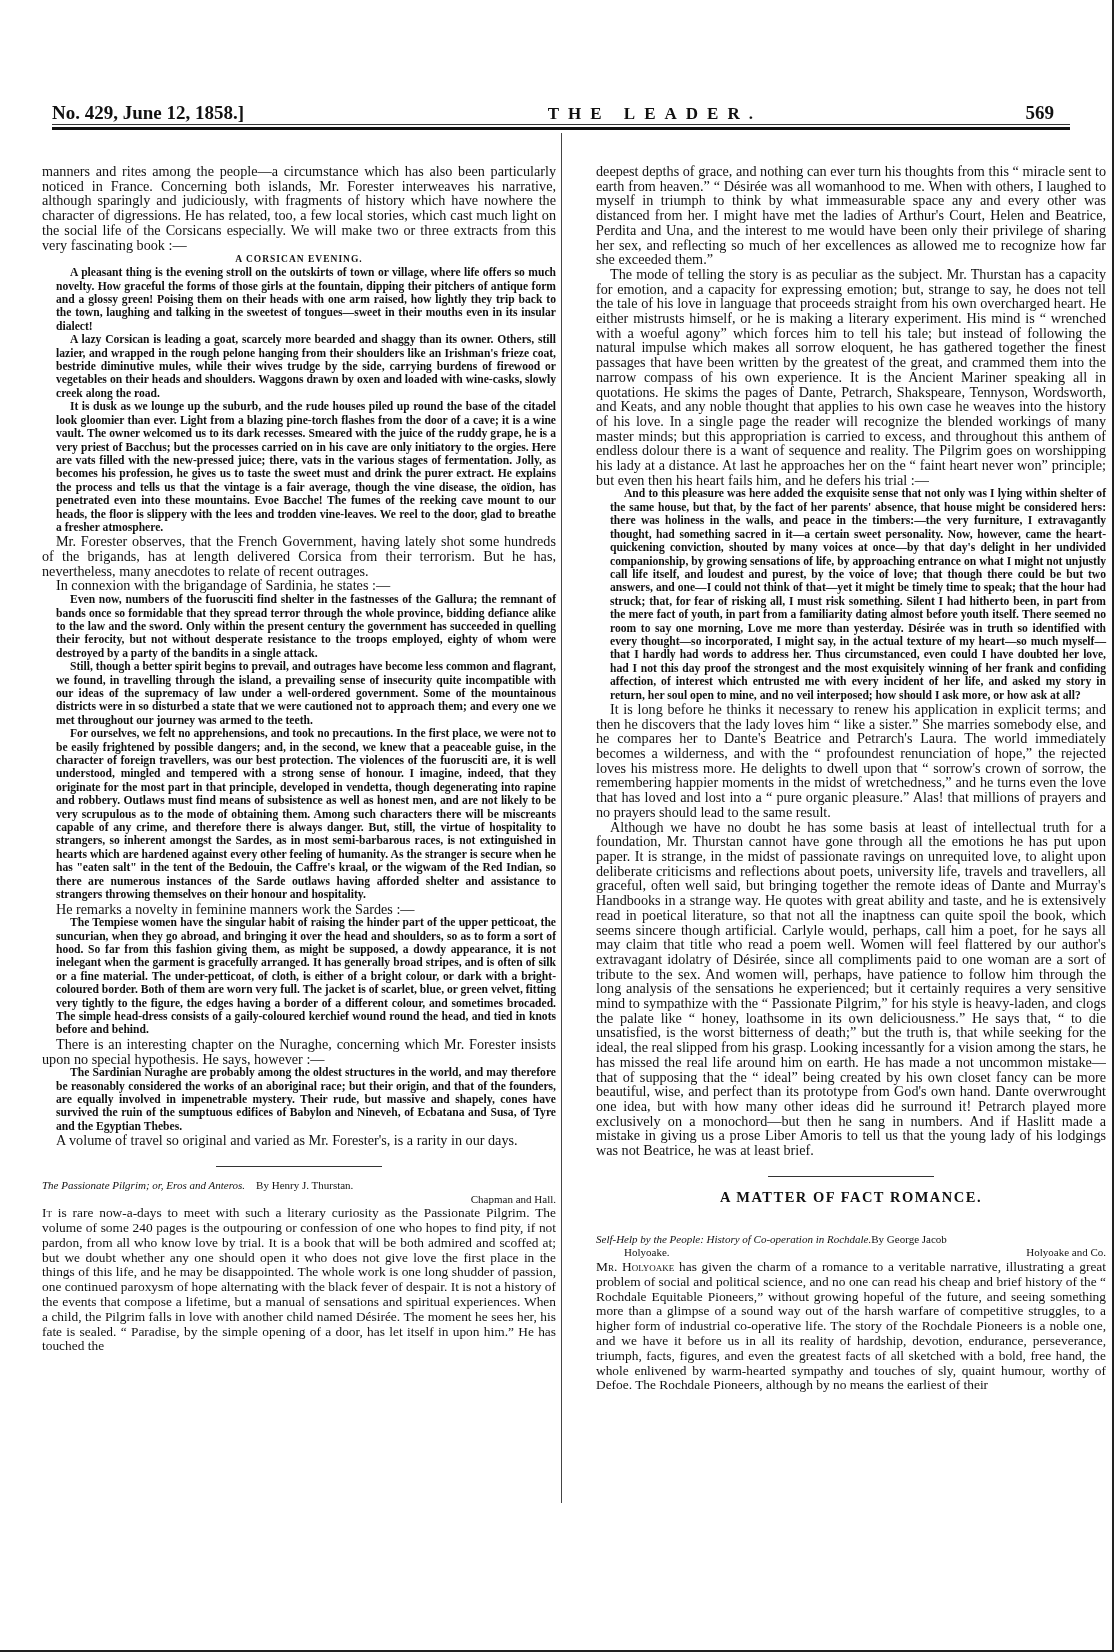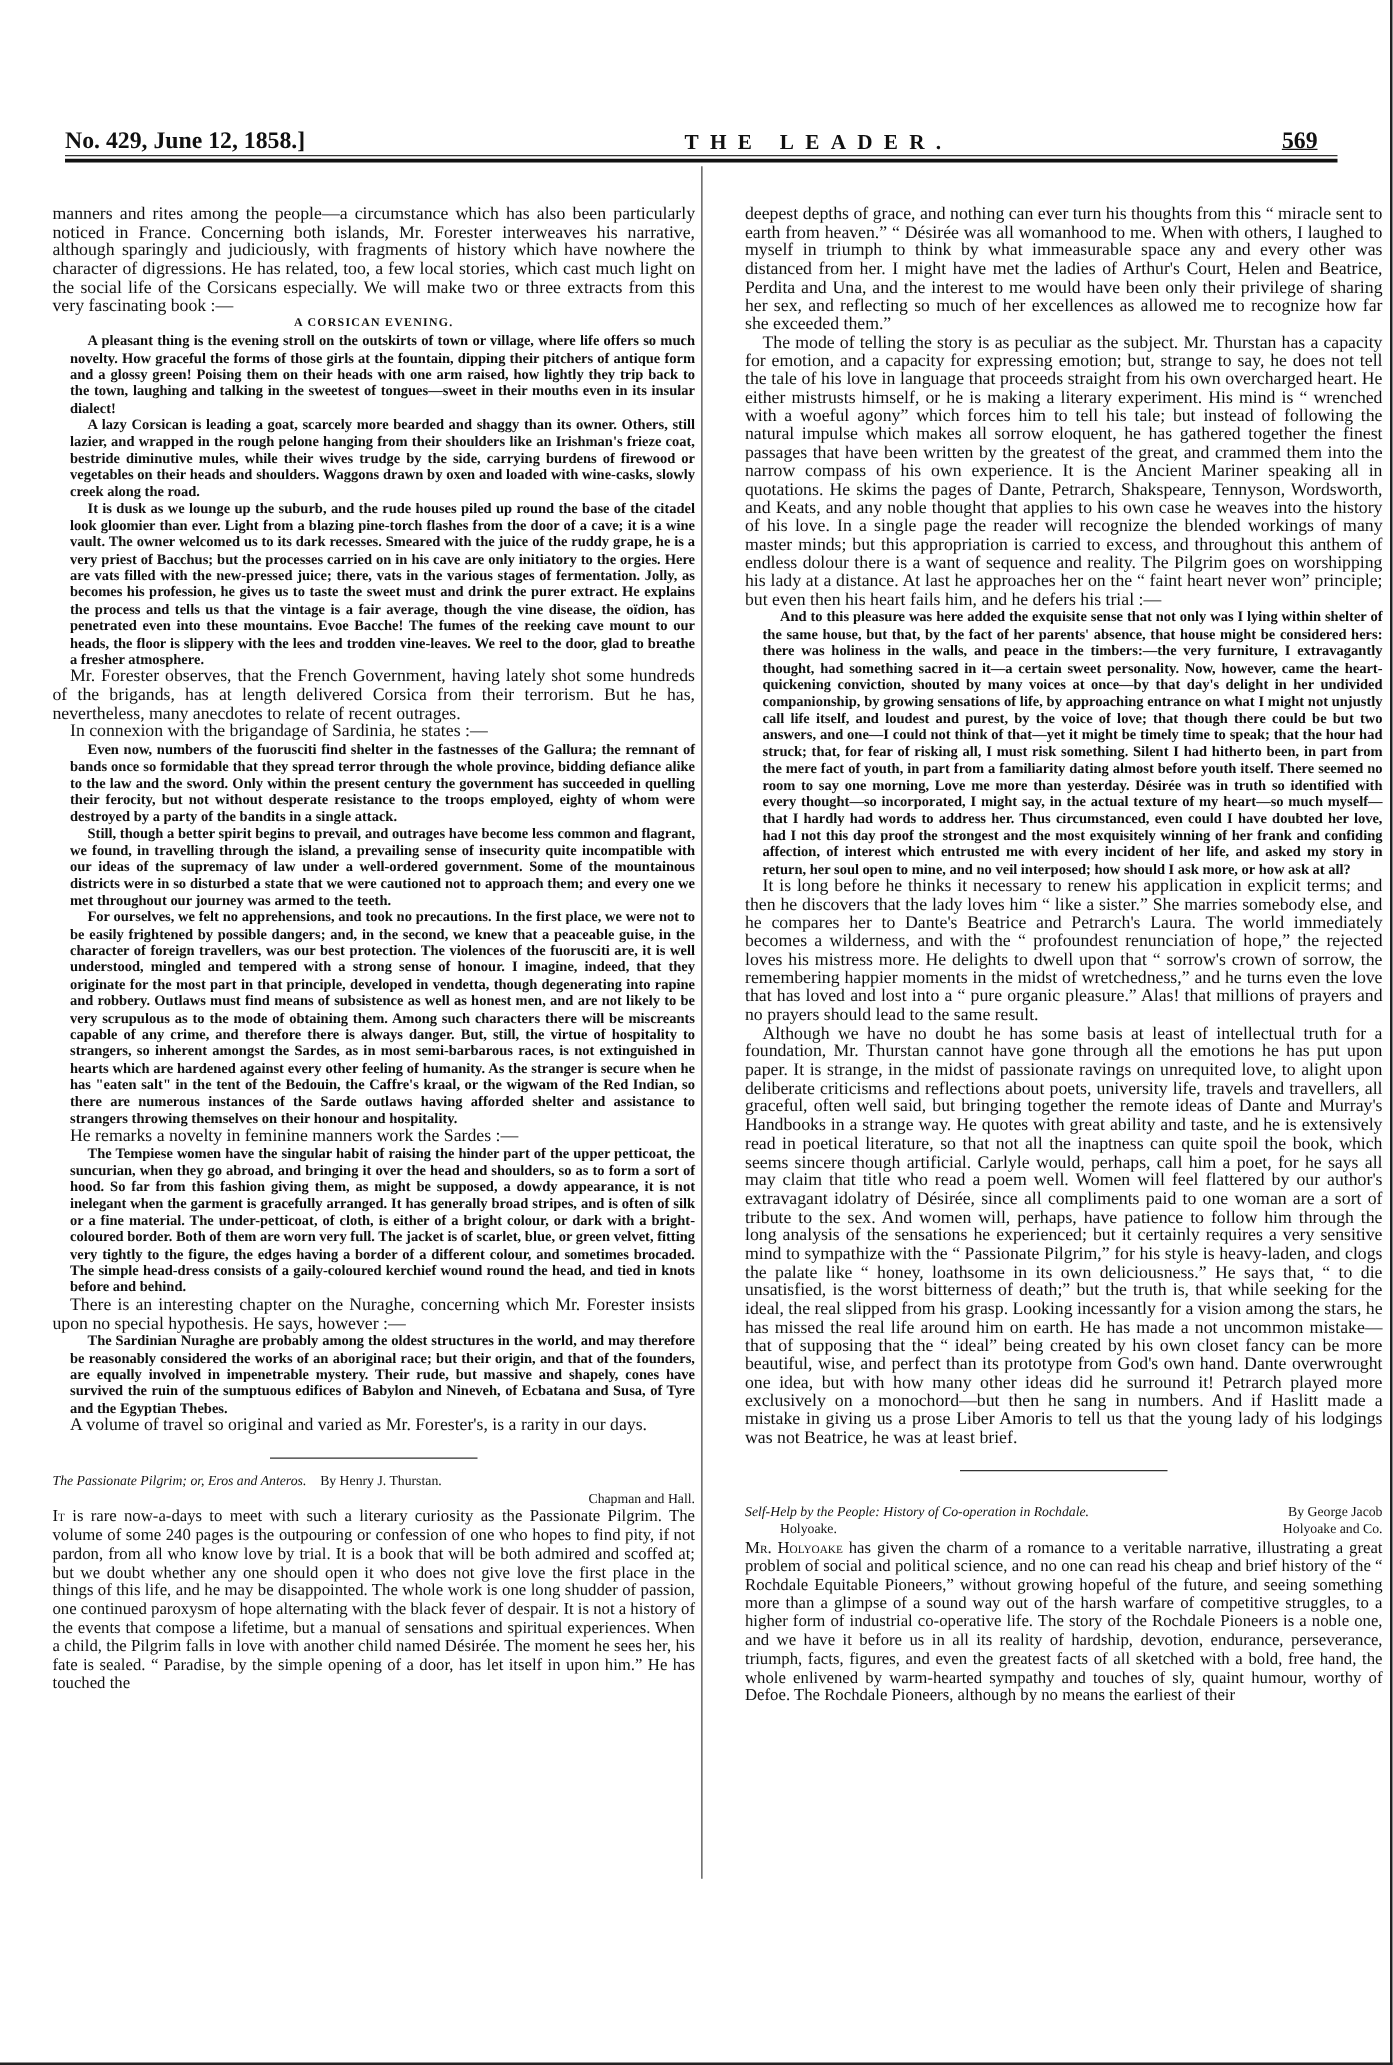--- a/index.html
+++ b/index.html
@@ -9,21 +9,21 @@
   }
   .frame-right { position: absolute; right: 0; top: 0; width: 2px; height: 1652px; background: #222; }
   .frame-bottom { position: absolute; left: 0; bottom: 0; width: 1114px; height: 2px; background: #222; }
 
   .masthead {
     position: absolute; left: 52px; top: 92px; width: 1020px; height: 32px;
     display: flex; align-items: flex-end; justify-content: space-between;
     font-weight: bold; font-size: 19px;
   }
   .masthead .title { letter-spacing: 9px; font-size: 17px; margin-left: 40px; }
-  .masthead .page-no { margin-right: 18px; text-decoration: underline; }
+  .masthead .page-no { margin-right: 18px; }
   .rule-thin { position: absolute; left: 52px; top: 124px; width: 1018px; height: 1px; background: #333; }
   .rule-thick { position: absolute; left: 52px; top: 127px; width: 1018px; height: 3px; background: #111; }
 
   .col { position: absolute; top: 133px; text-align: justify; }
   .col-left { left: 42px; width: 514px; }
   .col-right { left: 596px; width: 510px; }
   .col-divider { position: absolute; left: 561px; top: 133px; width: 1px; height: 1370px; background: #444; }
 
   p { margin: 0; }
   .body-lg { font-size: 14.2px; line-height: 14.7px; text-indent: 14px; }
@@ -86,22 +86,23 @@
 </article>
 
 <article class="col col-right">
   <p class="body-lg noindent">deepest depths of grace, and nothing can ever turn his thoughts from this “ miracle sent to earth from heaven.” “ Désirée was all womanhood to me. When with others, I laughed to myself in triumph to think by what immeasurable space any and every other was distanced from her. I might have met the ladies of Arthur's Court, Helen and Beatrice, Perdita and Una, and the interest to me would have been only their privilege of sharing her sex, and reflecting so much of her excellences as allowed me to recognize how far she exceeded them.”</p>
   <p class="body-lg">The mode of telling the story is as peculiar as the subject. Mr. Thurstan has a capacity for emotion, and a capacity for expressing emotion; but, strange to say, he does not tell the tale of his love in language that proceeds straight from his own overcharged heart. He either mistrusts himself, or he is making a literary experiment. His mind is “ wrenched with a woeful agony” which forces him to tell his tale; but instead of following the natural impulse which makes all sorrow eloquent, he has gathered together the finest passages that have been written by the greatest of the great, and crammed them into the narrow compass of his own experience. It is the Ancient Mariner speaking all in quotations. He skims the pages of Dante, Petrarch, Shakspeare, Tennyson, Wordsworth, and Keats, and any noble thought that applies to his own case he weaves into the history of his love. In a single page the reader will recognize the blended workings of many master minds; but this appropriation is carried to excess, and throughout this anthem of endless dolour there is a want of sequence and reality. The Pilgrim goes on worshipping his lady at a distance. At last he approaches her on the “ faint heart never won” principle; but even then his heart fails him, and he defers his trial :—</p>
   <p class="extract">And to this pleasure was here added the exquisite sense that not only was I lying within shelter of the same house, but that, by the fact of her parents' absence, that house might be considered hers: there was holiness in the walls, and peace in the timbers:—the very furniture, I extravagantly thought, had something sacred in it—a certain sweet personality. Now, however, came the heart-quickening conviction, shouted by many voices at once—by that day's delight in her undivided companionship, by growing sensations of life, by approaching entrance on what I might not unjustly call life itself, and loudest and purest, by the voice of love; that though there could be but two answers, and one—I could not think of that—yet it might be timely time to speak; that the hour had struck; that, for fear of risking all, I must risk something. Silent I had hitherto been, in part from the mere fact of youth, in part from a familiarity dating almost before youth itself. There seemed no room to say one morning, Love me more than yesterday. Désirée was in truth so identified with every thought—so incorporated, I might say, in the actual texture of my heart—so much myself—that I hardly had words to address her. Thus circumstanced, even could I have doubted her love, had I not this day proof the strongest and the most exquisitely winning of her frank and confiding affection, of interest which entrusted me with every incident of her life, and asked my story in return, her soul open to mine, and no veil interposed; how should I ask more, or how ask at all?</p>
   <p class="body-lg">It is long before he thinks it necessary to renew his application in explicit terms; and then he discovers that the lady loves him “ like a sister.” She marries somebody else, and he compares her to Dante's Beatrice and Petrarch's Laura. The world immediately becomes a wilderness, and with the “ profoundest renunciation of hope,” the rejected loves his mistress more. He delights to dwell upon that “ sorrow's crown of sorrow, the remembering happier moments in the midst of wretchedness,” and he turns even the love that has loved and lost into a “ pure organic pleasure.” Alas! that millions of prayers and no prayers should lead to the same result.</p>
   <p class="body-lg">Although we have no doubt he has some basis at least of intellectual truth for a foundation, Mr. Thurstan cannot have gone through all the emotions he has put upon paper. It is strange, in the midst of passionate ravings on unrequited love, to alight upon deliberate criticisms and reflections about poets, university life, travels and travellers, all graceful, often well said, but bringing together the remote ideas of Dante and Murray's Handbooks in a strange way. He quotes with great ability and taste, and he is extensively read in poetical literature, so that not all the inaptness can quite spoil the book, which seems sincere though artificial. Carlyle would, perhaps, call him a poet, for he says all may claim that title who read a poem well. Women will feel flattered by our author's extravagant idolatry of Désirée, since all compliments paid to one woman are a sort of tribute to the sex. And women will, perhaps, have patience to follow him through the long analysis of the sensations he experienced; but it certainly requires a very sensitive mind to sympathize with the “ Passionate Pilgrim,” for his style is heavy-laden, and clogs the palate like “ honey, loathsome in its own deliciousness.” He says that, “ to die unsatisfied, is the worst bitterness of death;” but the truth is, that while seeking for the ideal, the real slipped from his grasp. Looking incessantly for a vision among the stars, he has missed the real life around him on earth. He has made a not uncommon mistake—that of supposing that the “ ideal” being created by his own closet fancy can be more beautiful, wise, and perfect than its prototype from God's own hand. Dante overwrought one idea, but with how many other ideas did he surround it! Petrarch played more exclusively on a monochord—but then he sang in numbers. And if Haslitt made a mistake in giving us a prose Liber Amoris to tell us that the young lady of his lodgings was not Beatrice, he was at least brief.</p>
 
   <div class="section-rule"></div>
+  <h2 class="section-title">A MATTER OF FACT ROMANCE.</h2>
   <div class="book-info">
-    <div style="display:flex;justify-content:space-between;margin-top:27px;">
+    <div style="display:flex;margin-top:27px;">
       <em>Self-Help by the People: History of Co-operation in Rochdale.</em>
       <span>By George Jacob</span>
     </div>
     <div class="indent-line">
       <span>Holyoake.</span>
       <span>Holyoake and Co.</span>
     </div>
   </div>
   <p class="body-md noindent"><span class="dropcap-first">Mr. Holyoake</span><span> has given the charm of a romance to a veritable narrative, illustrating a great problem of social and political science, and no one can read his cheap and brief history of the “ Rochdale Equitable Pioneers,” without growing hopeful of the future, and seeing something more than a glimpse of a sound way out of the harsh warfare of competitive struggles, to a higher form of industrial co-operative life. The story of the Rochdale Pioneers is a noble one, and we have it before us in all its reality of hardship, devotion, endurance, perseverance, triumph, facts, figures, and even the greatest facts of all sketched with a bold, free hand, the whole enlivened by warm-hearted sympathy and touches of sly, quaint humour, worthy of Defoe. The Rochdale Pioneers, although by no means the earliest of their</span></p>
 </article>

